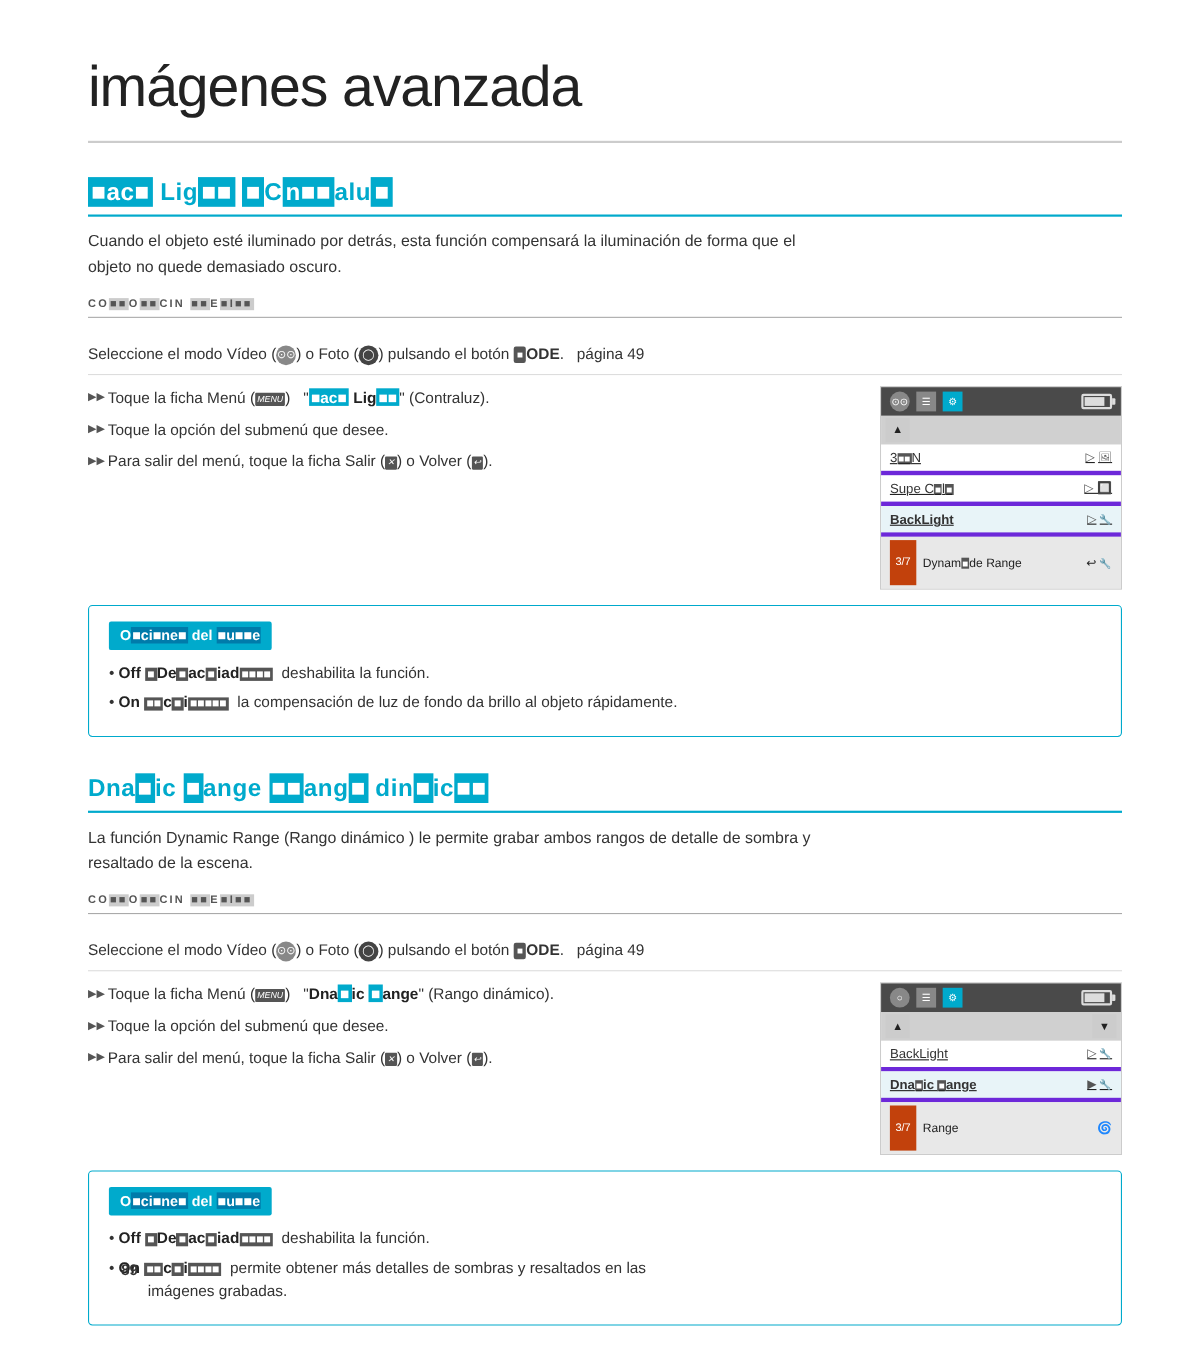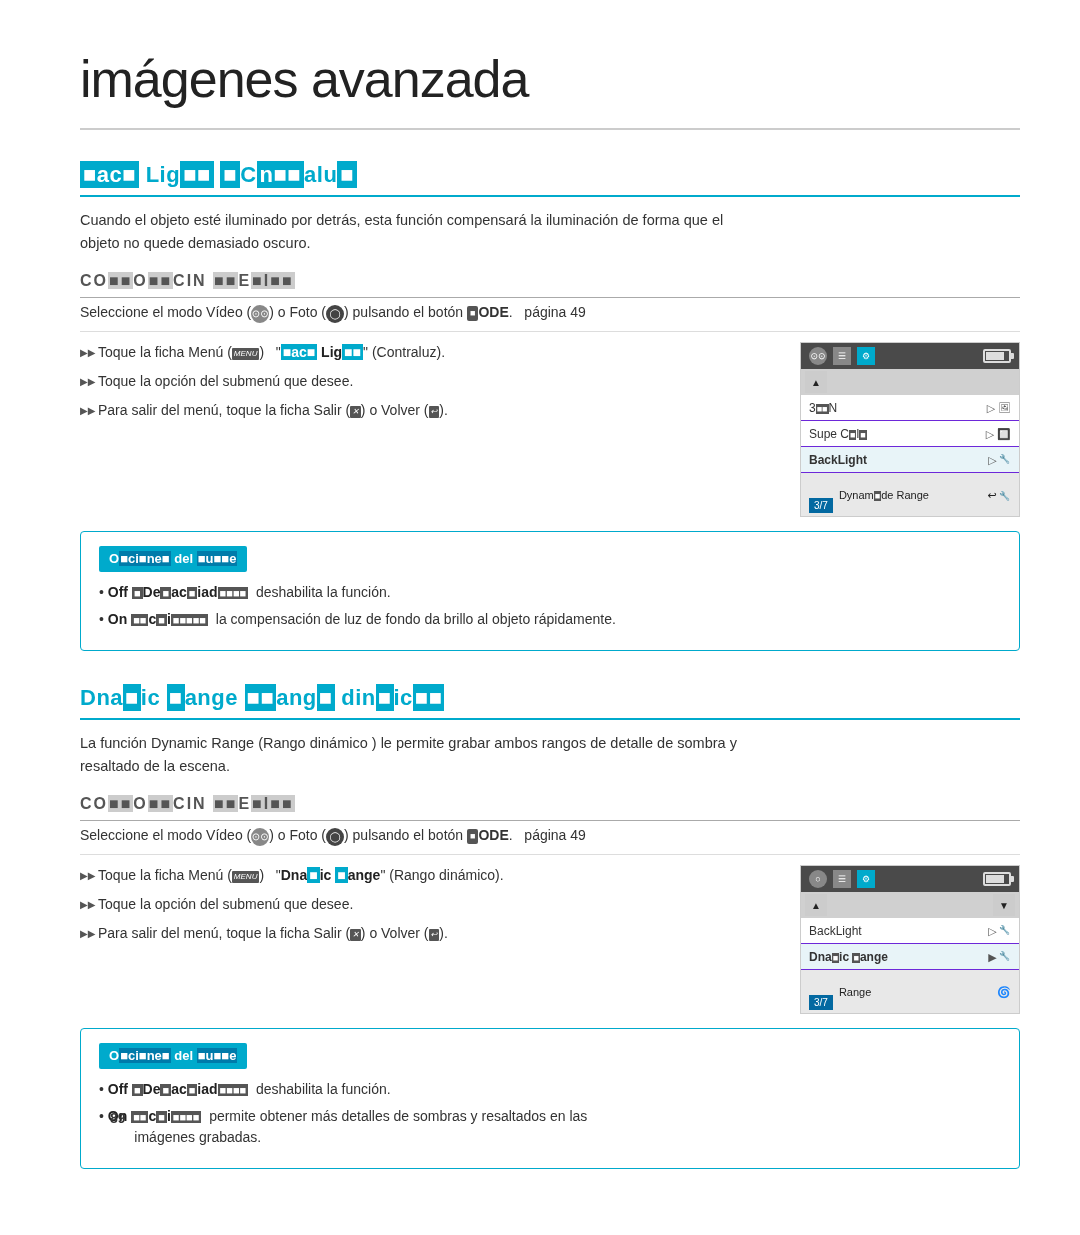--- a/index.html
+++ b/index.html
@@ -35,28 +35,28 @@
     }
 
     .section-desc {
       font-size: 14.5px;
       color: #333;
       margin-bottom: 14px;
       line-height: 1.6;
     }
 
     .config-label {
-      font-size: 16px;
+      font-size: 10px;
       font-weight: bold;
       color: #555;
       letter-spacing: 2px;
       text-transform: uppercase;
       border-bottom: 1px solid #aaa;
       padding-bottom: 4px;
-      margin-bottom: 4px;
+      margin-bottom: 22px;
     }
 
     .config-row {
       font-size: 14px;
       color: #333;
       margin-bottom: 10px;
       border-bottom: 1px solid #ddd;
       padding-bottom: 8px;
     }
 
@@ -192,23 +192,24 @@
     }
 
     .menu-rows {
       background: #fff;
     }
 
     .menu-row {
       display: flex;
       align-items: center;
       padding: 3px 8px;
-      border-bottom: 1px solid #6d28d9;
+      border-bottom: 4px solid #6d28d9;
       font-size: 12px;
       min-height: 26px;
+      text-decoration: underline;
     }
 
     .menu-row.highlighted {
       background: #e8f4f8;
     }
 
     .menu-row-label {
       flex: 1;
       color: #333;
     }
@@ -223,26 +224,25 @@
 
     .menu-footer {
       background: #e8e8e8;
       display: flex;
       align-items: center;
       padding: 3px 8px;
       font-size: 11px;
     }
 
     .menu-page-num {
-      background: #0369a1;
-      color: #fff;
-      padding: 0 5px;
+      background: #c2410c;
+      color: #fff;
+      padding: 13px 5px;
       font-size: 10px;
       margin-right: 6px;
-      margin-top: 22px;
     }
 
     .options-box {
       border: 1.5px solid #00aacc;
       border-radius: 4px;
       padding: 14px 18px;
       margin-bottom: 30px;
       background: #fff;
     }
 

